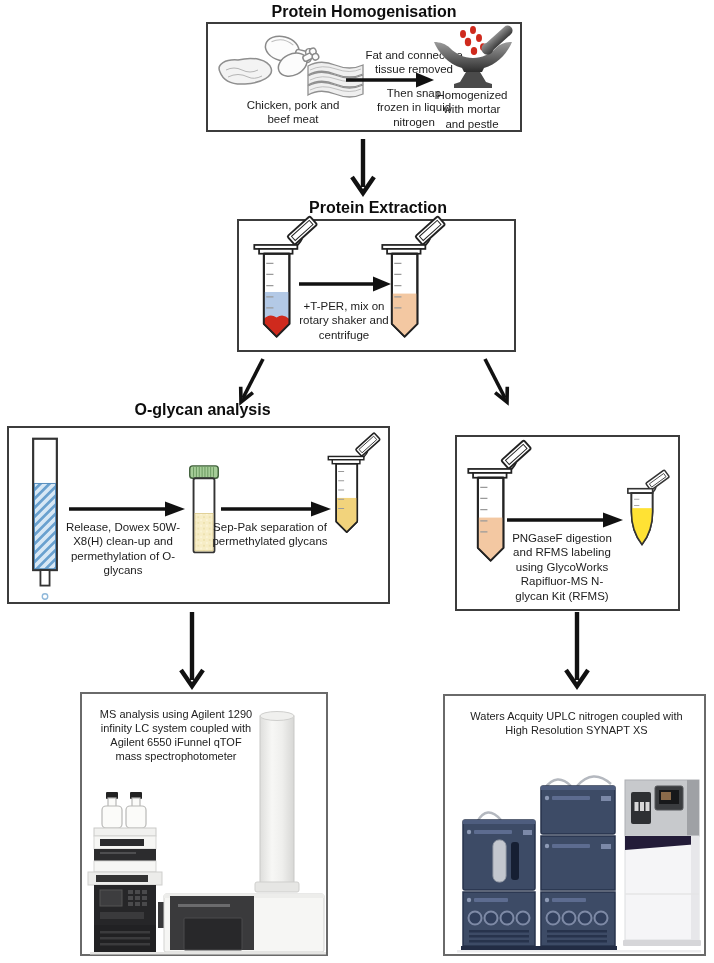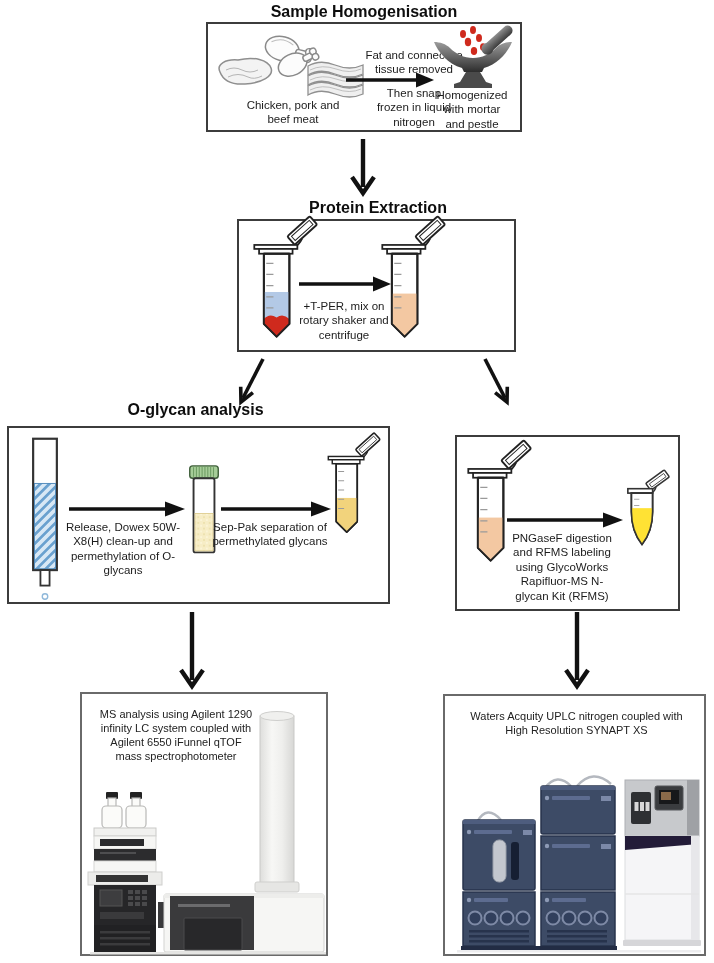--- a/index.html
+++ b/index.html
@@ -40,21 +40,21 @@
       </linearGradient>
       <linearGradient id="cylG" x1="0" y1="0" x2="1" y2="0">
         <stop offset="0" stop-color="#dededc"></stop>
           <stop offset="0.35" stop-color="#f7f7f5"></stop>
         <stop offset="0.65" stop-color="#efefed"></stop>
           <stop offset="1" stop-color="#d7d7d5"></stop>
       </linearGradient>
     </defs>
   </svg>
 
-  <div class="sec-title" style="left:206px;top:2px;width:316px;">Sample Homogenisation</div>
+  <div class="sec-title" style="left:206px;top:2px;width:316px;">Protein Homogenisation</div>
 
   <div class="box" style="left:206px;top:22px;width:316px;height:110px;">
 
     <svg class="abs" style="left:6px;top:4px;" width="162" height="70" viewBox="0 0 162 70">
       <g stroke="#8a8a8a" stroke-width="1.5" fill="#fcfcfc">
         <g transform="translate(44,0) rotate(14 30 22)">
           <ellipse cx="24" cy="22" rx="17" ry="12"></ellipse>
           <rect x="38" y="19" width="11" height="6" rx="2.5"></rect>
           <circle cx="51" cy="19" r="3.5"></circle>
             <circle cx="51" cy="26" r="3.5"></circle>
@@ -178,21 +178,21 @@
 
   <svg class="abs" style="left:230px;top:356px;" width="44" height="52" viewBox="0 0 44 52">
     <line x1="33" y1="3" x2="13" y2="42" stroke="#111" stroke-width="3.6"></line>
     <path d="M22.9,36.6 L11,46 L10.7,30.8" fill="none" stroke="#111" stroke-width="3.6"></path>
   </svg>
   <svg class="abs" style="left:474px;top:356px;" width="44" height="52" viewBox="0 0 44 52">
     <line x1="11" y1="3" x2="31" y2="42" stroke="#111" stroke-width="3.6"></line>
     <path d="M21.1,36.6 L33,46 L33.3,30.8" fill="none" stroke="#111" stroke-width="3.6"></path>
   </svg>
 
-  <div class="sec-title" style="left:4px;top:400px;width:383px;text-align:center;">O-glycan analysis</div>
+  <div class="sec-title" style="left:11px;top:400px;width:383px;text-align:center;">O-glycan analysis</div>
 
   <div class="box" style="left:7px;top:426px;width:383px;height:178px;">
 
     <svg class="abs" style="left:14px;top:8px;" width="44" height="166" viewBox="0 0 48 182">
       <rect x="11" y="3" width="26" height="144" fill="#fff" stroke="#333" stroke-width="2.4"></rect>
       <rect x="12.5" y="52" width="23" height="93.5" fill="url(#hatchBlue)" stroke="#4a86b8" stroke-width="1"></rect>
       <rect x="19" y="147" width="10" height="17" fill="#fff" stroke="#333" stroke-width="2"></rect>
       <circle cx="24" cy="176" r="3" fill="#fff" stroke="#8fb8da" stroke-width="1.5"></circle>
     </svg>
 

